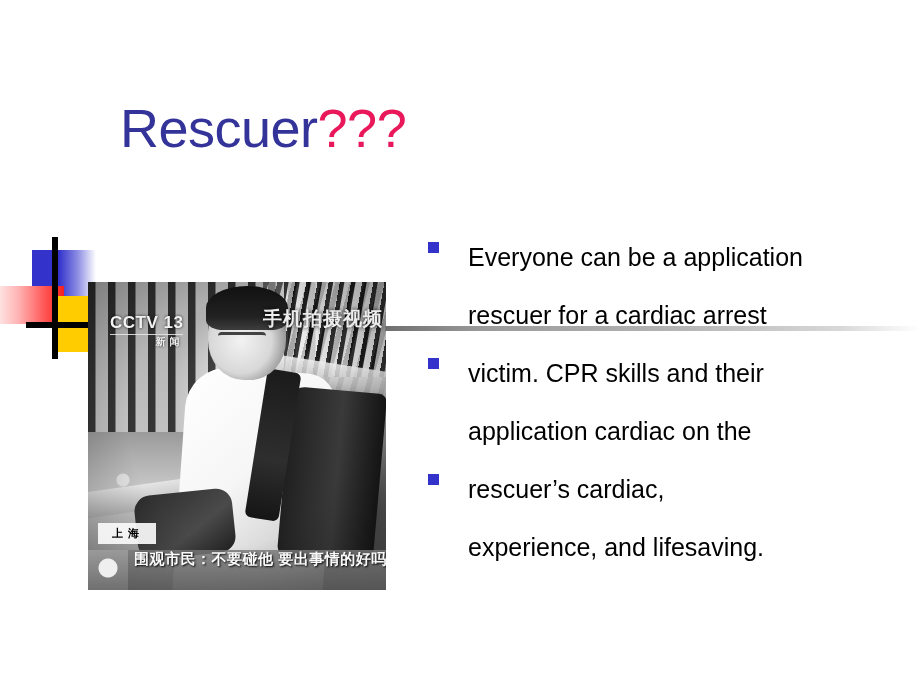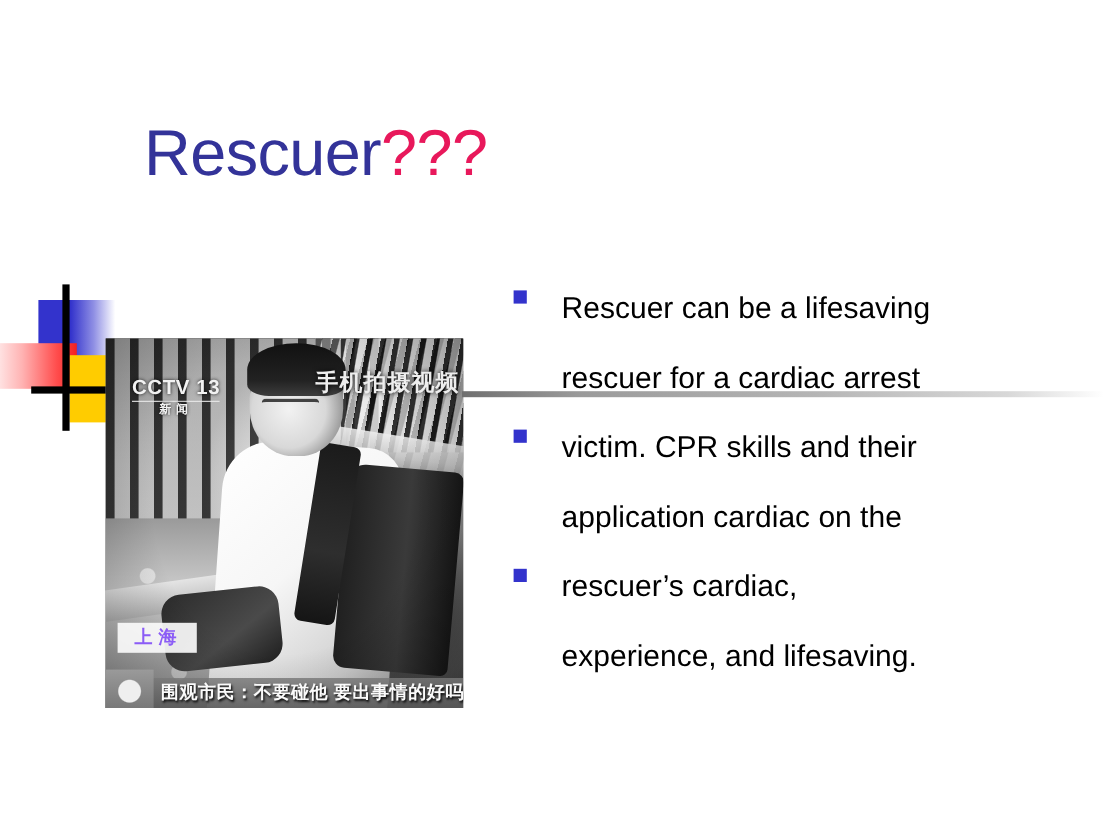--- a/index.html
+++ b/index.html
@@ -130,39 +130,39 @@
   }
 
   
   .ph-logo{
     position:absolute;left:22px;top:32px;color:#f2f2f2;
     font-size:17px;font-weight:700;letter-spacing:.5px;
     text-shadow:0 0 3px rgba(0,0,0,.9);line-height:1;
   }
   .ph-logo .cc13{display:block;}
   .ph-logo .sub{
-    display:block;text-align:center;font-size:10px;font-weight:700;
+    display:block;text-align:right;font-size:10px;font-weight:700;
     letter-spacing:4px;margin-top:3px;border-top:1px solid rgba(235,235,235,.85);
     padding-top:2px;
   }
   .ph-tr{
     position:absolute;right:3px;top:24px;color:#ededed;
     font-size:19px;font-weight:700;letter-spacing:1px;
     text-shadow:0 0 4px rgba(0,0,0,.95);
   }
   .ph-city{
     position:absolute;left:10px;bottom:46px;
-    background:rgba(250,250,250,.92);color:#8b5cf6;
-    font-size:15px;font-weight:700;letter-spacing:5px;
+    background:rgba(250,250,250,.92);color:#000000;
+    font-size:11px;font-weight:700;letter-spacing:5px;
     padding:3px 12px 3px 14px;
   }
   .ph-ticker{
-    position:absolute;left:0;right:0;bottom:0;height:25px;
+    position:absolute;left:0;right:0;bottom:0;height:40px;
     background:linear-gradient(to bottom,rgba(120,120,120,.82),rgba(90,90,90,.88));
-    display:flex;align-items:center;
+    display:flex;
   }
   .ph-ticker-ico{
     width:40px;height:40px;flex:0 0 40px;
     background:radial-gradient(circle at 50% 45%, #efefef 0 9px, rgba(0,0,0,0) 10px),
                linear-gradient(to bottom,#9a9a9a,#707070);
   }
   .ph-ticker-txt{
     color:#fafafa;font-size:15px;font-weight:700;letter-spacing:.5px;
     text-shadow:1px 1px 2px rgba(0,0,0,.95);padding-left:6px;white-space:nowrap;
   }
@@ -232,21 +232,21 @@
       <div class="ph-ticker-txt">围观市民：不要碰他 要出事情的好吗</div>
     </div>
   </div>
 
   <div class="rule"></div>
 
   <div class="body">
 
     <div class="b-item">
       <span class="b-mark"></span>
-      <div class="b-line">Rescuer can be a lifesaving</div>
+      <div class="b-line">Everyone can be a application</div>
       <div class="b-line">rescuer for a cardiac arrest</div>
     </div>
 
     <div class="b-item">
       <span class="b-mark"></span>
       <div class="b-line">victim. CPR skills and their</div>
       <div class="b-line">application cardiac on the</div>
     </div>
 
     <div class="b-item">

